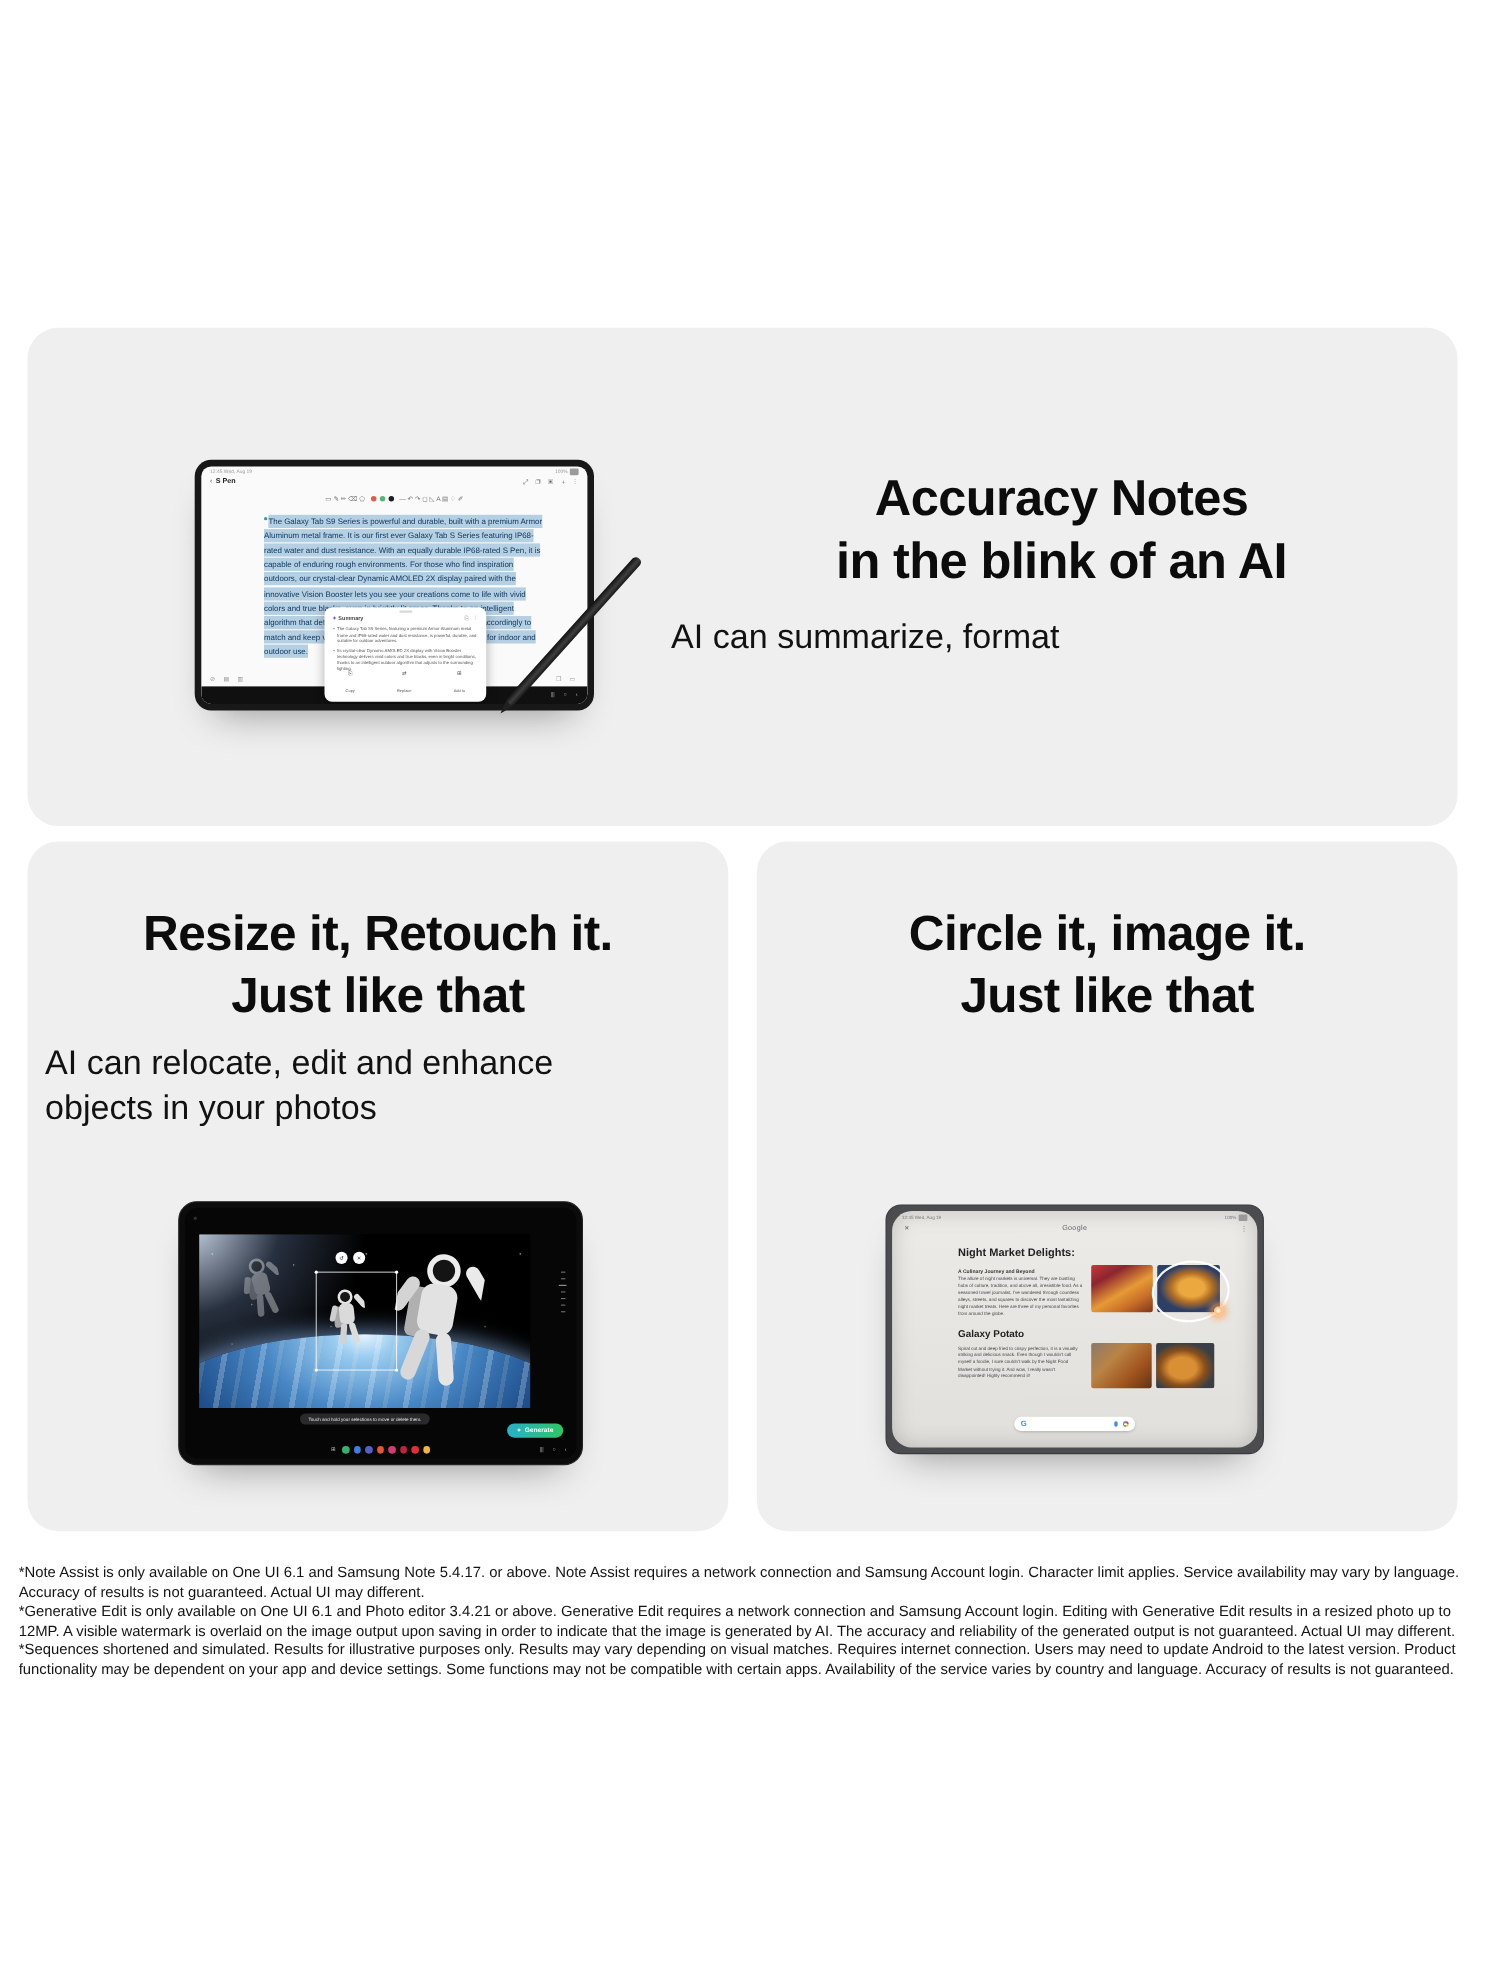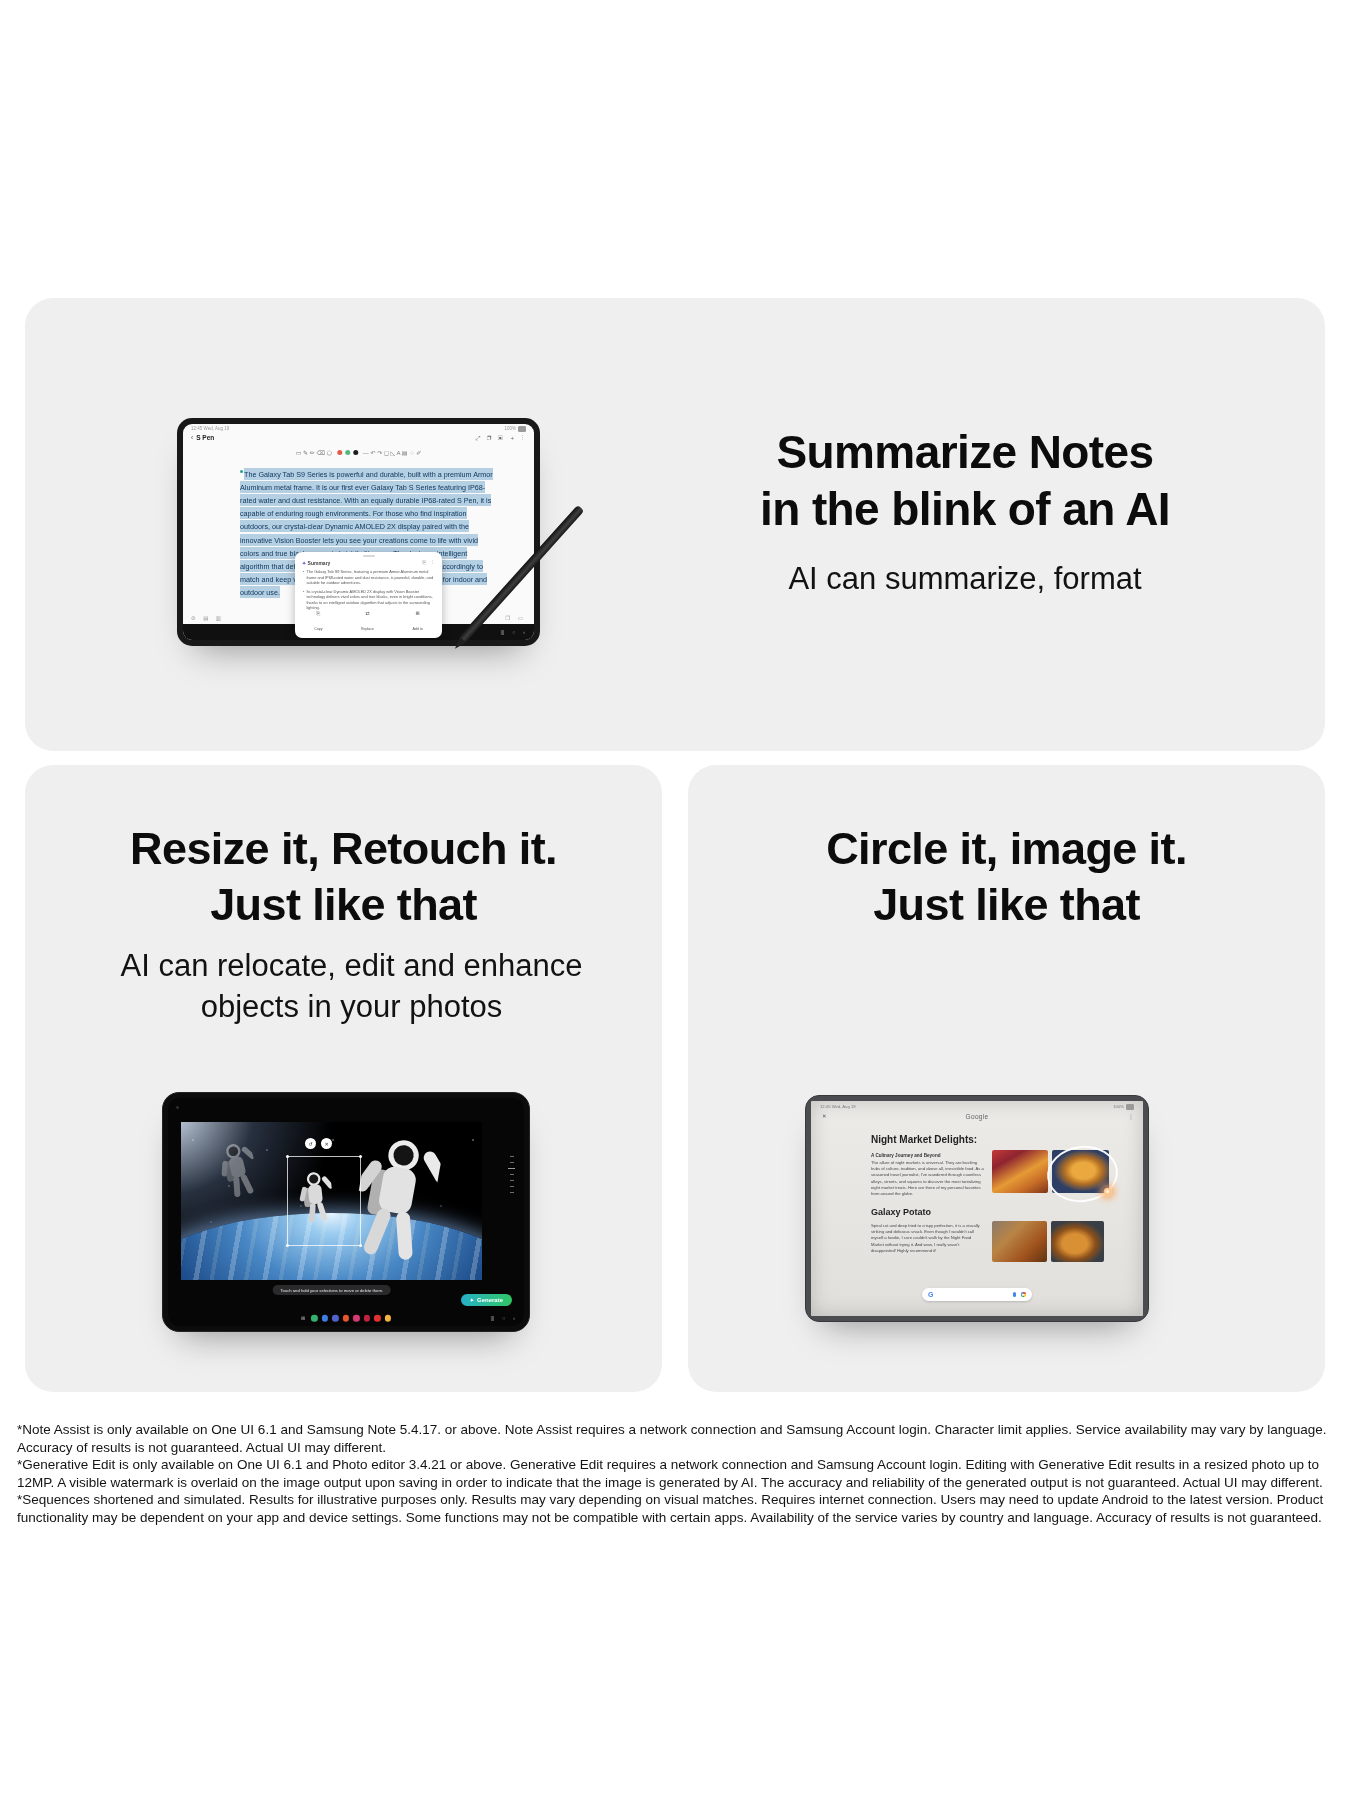--- a/index.html
+++ b/index.html
@@ -6,21 +6,21 @@
   .page{position:relative;width:1350px;height:1800px;background:#ffffff;overflow:hidden;
         font-family:"Liberation Sans",sans-serif;}
   .card{position:absolute;background:#f0eff0;border-radius:28px;}
   .card-top{left:25px;top:298px;width:1300px;height:453px;}
   .card-bl{left:25px;top:765px;width:637px;height:627px;}
   .card-br{left:688px;top:765px;width:637px;height:627px;}
 
   .headline{margin:0;font-weight:700;color:#0c0c0c;text-align:center;letter-spacing:-0.6px;}
   .card-top .txtblock{position:absolute;left:585px;top:126px;width:710px;text-align:center;}
   .card-top .headline{font-size:46px;line-height:57px;}
-  .subtitle{margin:20px 0 0;font-weight:400;color:#121212;font-size:31px;line-height:41px;text-align:center;}
+  .subtitle{margin:20px 0 0;font-weight:400;color:#121212;font-size:31px;line-height:41px;text-align:left;}
   .card-bl .headline,.card-br .headline{position:absolute;left:0;right:0;top:56px;font-size:45px;line-height:56px;}
   .card-bl .subtitle,.card-br .subtitle{position:absolute;left:0;right:0;top:180px;margin:0;padding-left:16px;}
 
   
   .tab-shadow{box-shadow:0 20px 34px -18px rgba(0,0,0,.4);}
 
   
   .t1{position:absolute;left:152px;top:120px;width:363px;height:228px;background:#181818;border-radius:15px;}
   .t1 .screen{position:absolute;left:6px;top:6px;right:6px;bottom:6px;background:#fbfafa;border-radius:9px;overflow:hidden;}
   .s-status{position:absolute;top:2px;left:8px;font-size:4.5px;color:#9a9a9a;}
@@ -90,21 +90,21 @@
          font-size:4.2px;padding:2.5px 8px;border-radius:8px;white-space:nowrap;}
   .gen{position:absolute;right:12px;top:196px;background:linear-gradient(95deg,#27b0c9,#2fc763);color:#fff;
        font-size:6px;font-weight:700;padding:3px 9px;border-radius:10px;display:flex;gap:3px;align-items:center;}
   .gen .ic{font-size:5px;}
   .t2-slider{position:absolute;right:9px;top:58px;display:flex;flex-direction:column;gap:5px;align-items:center;}
   .tick{width:4px;height:1px;background:#6f6f6f;}
   .tick.big{width:7px;background:#9a9a9a;}
 
   
   .t3{position:absolute;left:117px;top:330px;width:342px;height:225px;background:#4b4c50;border-radius:14px;border:1px solid #38393d;}
-  .t3 .screen{position:absolute;left:5px;top:5px;right:5px;bottom:5px;border-radius:1px;overflow:hidden;
+  .t3 .screen{position:absolute;left:5px;top:5px;right:5px;bottom:5px;border-radius:18px;overflow:hidden;
       background:linear-gradient(#edebe8,#e1dfdc);box-shadow:inset 0 0 20px rgba(0,0,0,.18);}
   .g-status-l{position:absolute;top:3px;left:9px;font-size:4.2px;color:#777;}
   .g-status-r{position:absolute;top:3px;right:9px;font-size:4.2px;color:#777;display:flex;align-items:center;gap:2px;}
   .g-close{position:absolute;top:12px;left:11px;font-size:5.5px;color:#555;}
   .g-head{position:absolute;top:12px;left:0;right:0;text-align:center;font-size:6.5px;color:#5f6368;letter-spacing:.3px;}
   .g-more{position:absolute;top:12px;right:9px;font-size:6px;color:#555;}
   .g-h1{position:absolute;left:60px;top:33px;font-size:10px;font-weight:700;color:#1f1f1f;}
   .g-sub{font-size:4.6px;font-weight:700;color:#333;margin:0 0 2px;}
   .g-body{font-size:4.2px;line-height:6.2px;color:#474747;margin:0;}
   .g-block1{position:absolute;left:60px;top:52px;width:116px;}
@@ -211,21 +211,21 @@
             <span>○</span>
             <span>‹</span>
           </div>
         </div>
       </div>
     </div>
     <div class="spen"></div>
 
     <div class="txtblock">
       <h2 class="headline">
-        <span>Summarize Notes</span><br>
+        <span>Accuracy Notes</span><br>
         <span>in the blink of an AI</span>
       </h2>
       <p class="subtitle">
         <span>AI can summarize, format</span><br>
       </p>
     </div>
   </section>
 
   <section class="card card-bl">
     <h2 class="headline">

